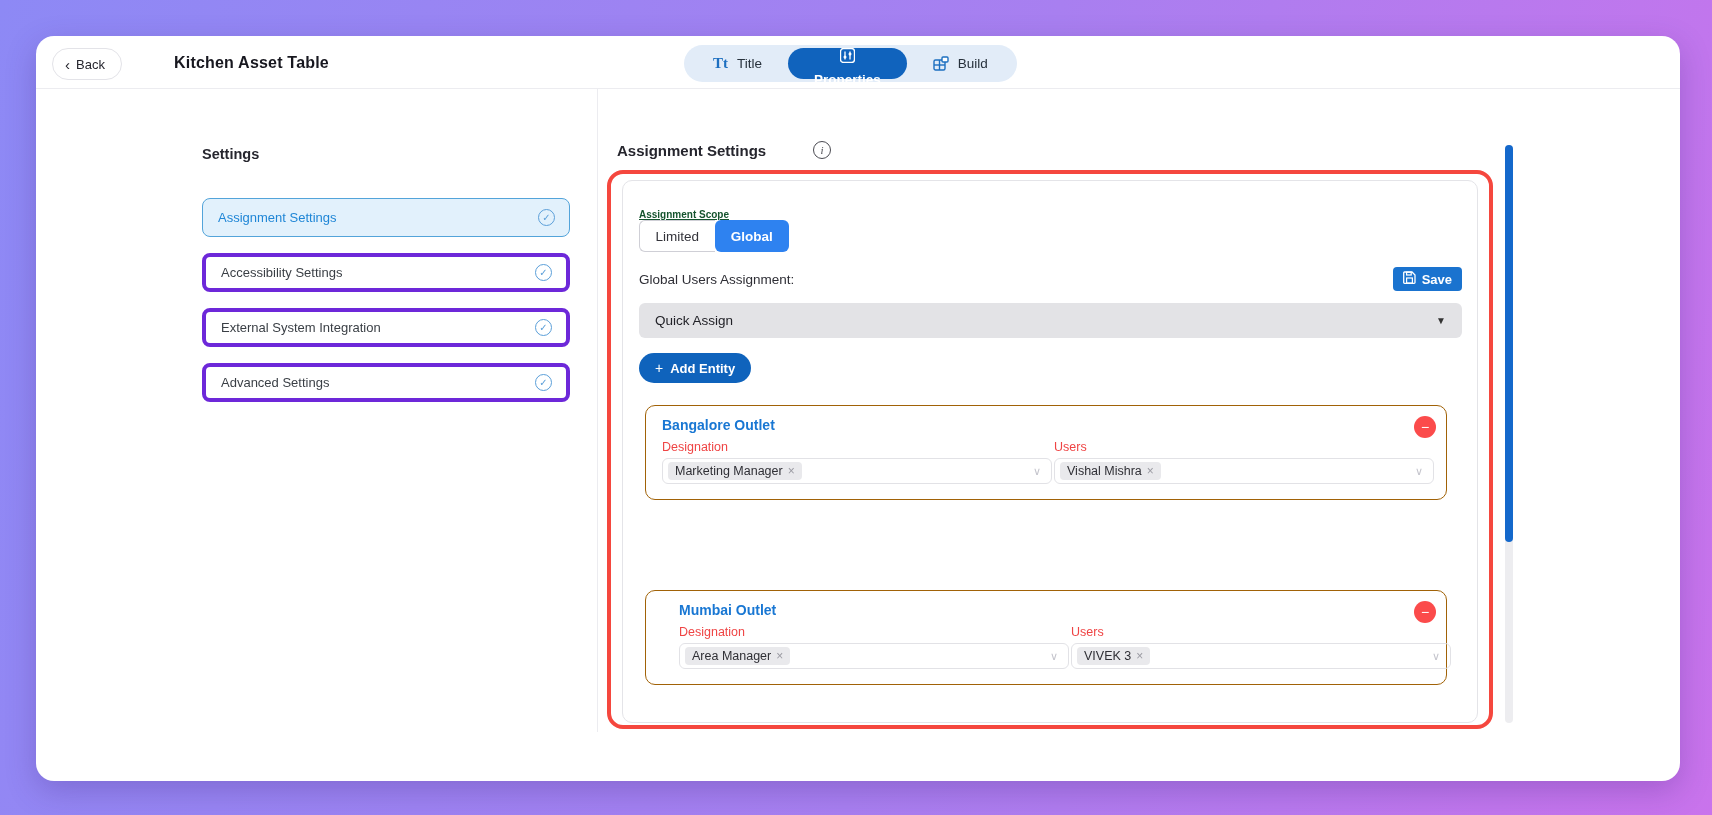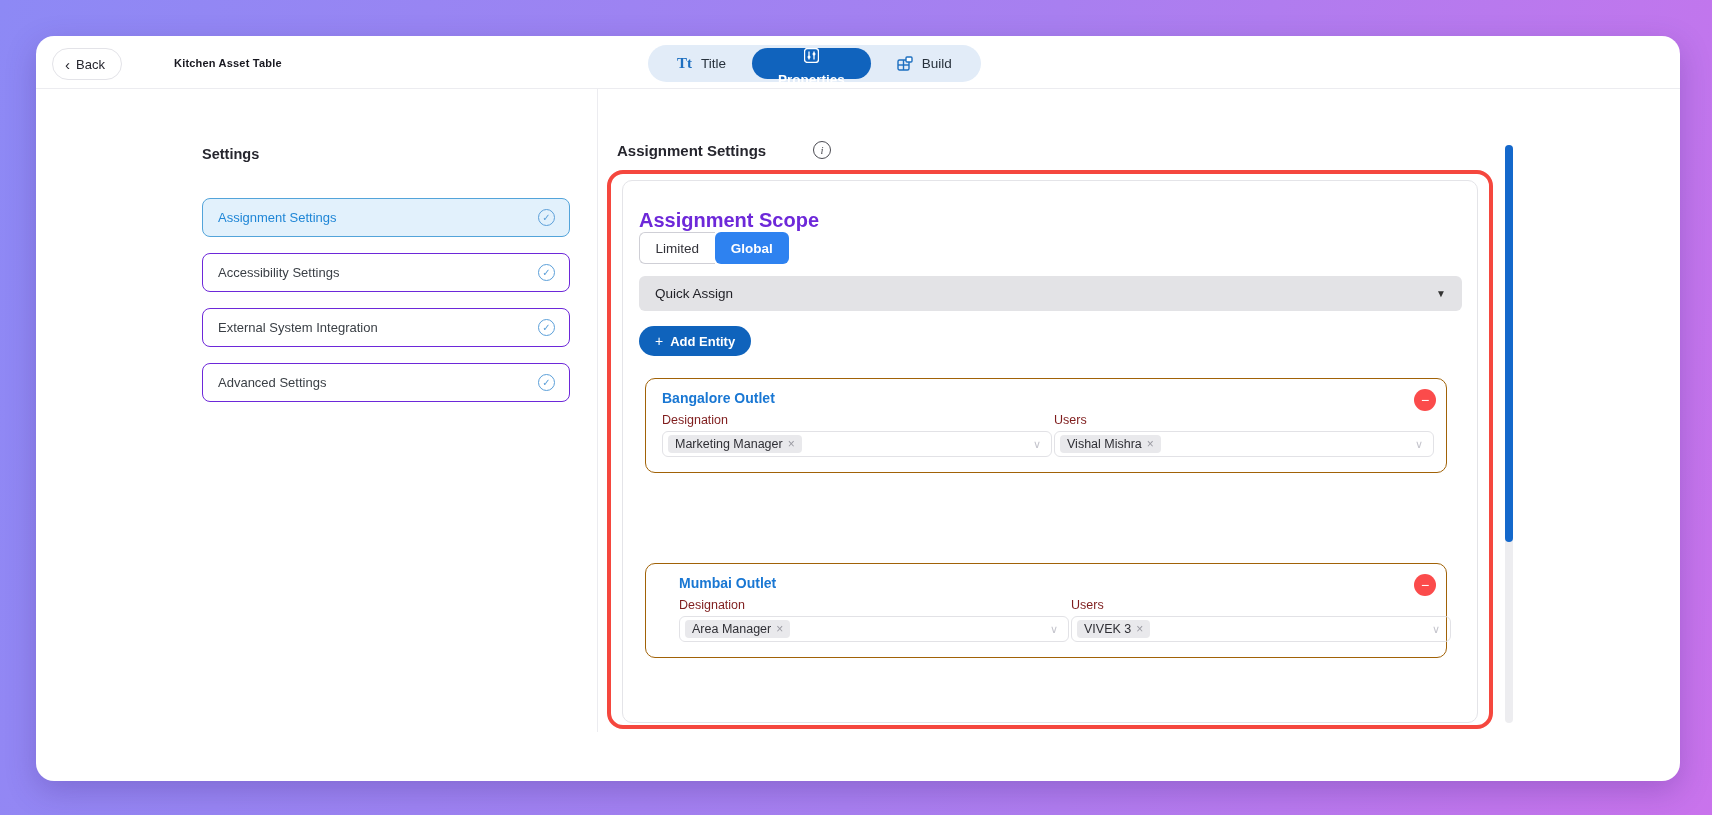--- a/index.html
+++ b/index.html
@@ -12,54 +12,54 @@
 
   
   .header { position:absolute; left:0; top:0; width:100%; height:53px;
             border-bottom:1px solid #ececf0; }
   .back-btn { position:absolute; left:16px; top:12px; height:32px; padding:0 16px 0 12px;
               display:flex; align-items:center; gap:6px; background:#fff;
               border:1px solid #e3e3e8; border-radius:16px; cursor:pointer;
               font-size:13px; color:#26262e; }
   .back-chevron { font-size:15px; color:#26262e; line-height:1; }
   .page-title { position:absolute; left:138px; top:0; height:53px; display:flex; align-items:center;
-                font-size:11px; font-weight:700; color:#17171f; letter-spacing:.2px; }
-  .tabbar { position:absolute; left:612px; top:9px; height:37px; padding:3px;
+                font-size:16px; font-weight:700; color:#17171f; letter-spacing:.2px; }
+  .tabbar { position:absolute; left:648px; top:9px; height:37px; padding:3px;
             display:flex; align-items:center; background:#e2ecf8; border-radius:19px; }
   .tab { display:flex; align-items:center; gap:9px; height:31px; padding:0 26px;
          border-radius:16px; font-size:13.5px; color:#27313c; cursor:pointer; white-space:nowrap; }
   .tab .t-glyph { font-family:"Liberation Serif","DejaVu Serif",serif; font-weight:700;
                   font-size:15px; color:#1d6fc0; }
   .tab.active { background:#1063bd; color:#ffffff; font-weight:700;flex-direction:column; }
   .tab svg { display:block; }
 
   
   .side-divider { position:absolute; left:561px; top:53px; width:1px; height:643px; background:#ececf0; }
   .sidebar-heading { position:absolute; left:166px; top:110px; font-size:14.5px; font-weight:700; color:#26262e; }
   .side-item { position:absolute; left:166px; width:368px; height:39px;
                display:flex; align-items:center; justify-content:space-between;
-               padding:0 14px 0 15px; background:#fff; border:1px solid #6d28d9;
+               padding:0 14px 0 15px; background:#fff; border:4px solid #6d28d9;
                border-radius:8px; font-size:13px; color:#3a3f45; cursor:pointer; }
   .side-item .check { width:17px; height:17px; border:1.4px solid #5b9fd9; border-radius:50%;
                       color:#5b9fd9; font-size:10px; display:flex; align-items:center;
                       justify-content:center; line-height:1; }
   .side-item.selected { background:#e2f1fc; border:1.4px solid #53a4da; color:#1f86d6; }
 
   
   .main-heading { position:absolute; left:581px; top:106px; font-size:15px; font-weight:700; color:#26262e; }
   .info-icon { position:absolute; left:777px; top:105px; width:18px; height:18px;
                border:1.4px solid #4b4b52; border-radius:50%; color:#4b4b52;
                font-size:11px; display:flex; align-items:center; justify-content:center;
                font-family:"Liberation Serif","DejaVu Serif",serif; font-style:italic; }
   .highlight-panel { position:absolute; left:571px; top:134px; width:886px; height:559px;
                      border:4px solid #f5473e; border-radius:16px; }
   .inner-panel { position:absolute; left:11px; top:6px; right:11px; bottom:2px;
                  background:#fff; border:1px solid #e4e4e8; border-radius:10px;
                  padding:28px 15px 0 16px; overflow:hidden; }
-  .scope-heading { font-size:20px; font-weight:700; color:#6d28d9; }
+  .scope-heading { font-size:10px; font-weight:700; color:#14532d;text-decoration:underline; }
   .segmented { margin-top:0; display:flex; height:32px; width:150px; }
   .seg-btn { flex:1; display:flex; align-items:center; justify-content:center;
              font-size:13.5px; cursor:pointer; }
   .seg-btn.off { background:#fff; border:1px solid #cfcfd6; border-right:none;
                  border-radius:6px 0 0 6px; color:#33333a; }
   .seg-btn.on { background:#2e82f0; color:#fff; border-radius:6px; font-weight:600; }
 
   .assign-row { margin-top:15px; display:flex; align-items:center; justify-content:space-between; }
   .assign-label { font-size:13.5px; color:#2e2e35; }
   .save-btn { display:flex; align-items:center; gap:6px; height:24px; padding:0 10px;
@@ -85,21 +85,21 @@
   .outlet-card { position:relative; margin:0 4px 0 6px; width:802px; border:1px solid #a16207;
                  border-radius:10px; padding:11px 16px 15px 16px; background:#fff; }
   .outlet-card.first { margin-top:22px; }
   .outlet-card.second { margin-top:90px;padding-left:33px; }
   .outlet-name { font-size:14px; font-weight:700; color:#1977d3; }
   .remove-btn { position:absolute; right:10px; top:10px; width:22px; height:22px;
                 background:#fb4b4b; border:none; border-radius:50%; color:#fff;
                 font-size:14px; line-height:1; display:flex; align-items:center;
                 justify-content:center; cursor:pointer; }
   .field-grid { display:grid; grid-template-columns:390px 380px; column-gap:2px; }
-  .field-label { margin:7px 0 4px; font-size:12.5px; color:#7f1d1d; }
+  .field-label { margin:7px 0 4px; font-size:12.5px; color:#ef4444; }
   .tag-select { height:26px; border:1px solid #e2e2e6; border-radius:6px;
                 display:flex; align-items:center; justify-content:space-between;
                 padding:0 10px 0 5px; cursor:pointer; }
   .tag-chip { display:flex; align-items:center; gap:5px; background:#e9e9ec; border-radius:4px;
               padding:2px 7px; font-size:12.5px; color:#2f2f35; }
   .chip-x { color:#9a9aa2; font-size:12px; cursor:pointer; }
   .sel-caret { color:#c4c4cc; font-size:11px; }
 
   .scrollbar-track { position:absolute; left:1469px; top:109px; width:8px; height:578px;
                      background:#ededf0; border-radius:4px; }
@@ -176,20 +176,33 @@
     <div class="highlight-panel">
       <div class="inner-panel">
 
         <div class="scope-heading">Assignment Scope</div>
 
         <div class="segmented">
           <div class="seg-btn off">Limited</div>
           <div class="seg-btn on">Global</div>
         </div>
 
+        <div class="assign-row">
+          <span class="assign-label">Global Users Assignment:</span>
+          <button class="save-btn">
+            <span>
+              <svg width="13" height="13" viewBox="0 0 13 13">
+                <path d="M1.5 1 H9 L12 4 V11.5 A0.8 0.8 0 0 1 11.2 12.3 H1.5 A0.8 0.8 0 0 1 0.7 11.5 V1.8 A0.8 0.8 0 0 1 1.5 1 Z" fill="none" stroke="#fff" stroke-width="1.3"></path>
+                <rect x="3.6" y="7" width="5.8" height="5" fill="none" stroke="#fff" stroke-width="1.2"></rect>
+                <rect x="3.6" y="1.2" width="4.6" height="2.8" fill="none" stroke="#fff" stroke-width="1.2"></rect>
+              </svg>
+            </span>
+            <span>Save</span>
+          </button>
+        </div>
 
         <div class="quick-select">
           <span>Quick Assign</span>
           <span class="quick-caret">▼</span>
         </div>
 
         <div class="actions-row">
           <button class="add-entity-btn">
             <span class="plus-glyph">+</span>
             <span>Add Entity</span>

